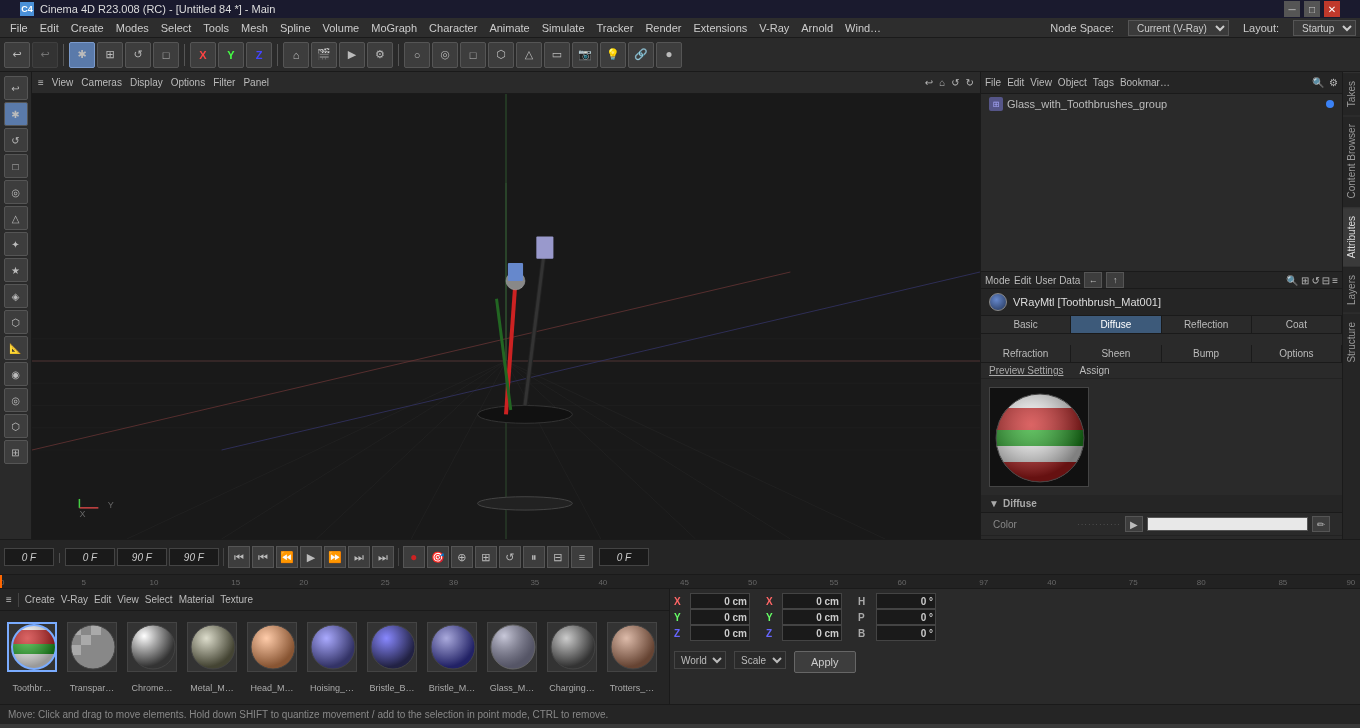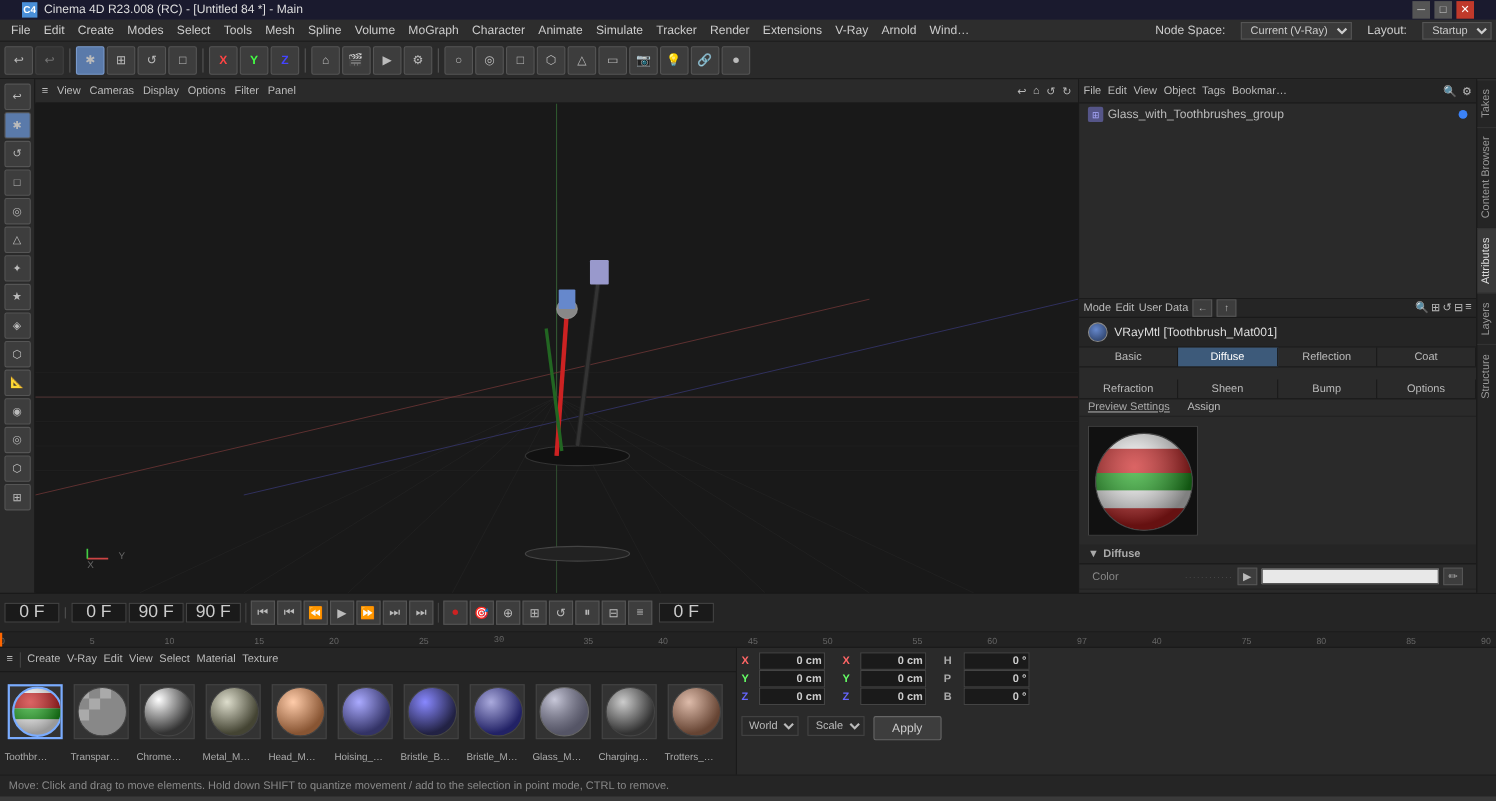--- a/index.html
+++ b/index.html
@@ -352,22 +352,23 @@
       color: #bbb;
       font-size: 9px;
       cursor: pointer;
       display: flex; align-items: center; justify-content: center;
     }
     .tl-field {
       width: 60px; height: 18px;
       background: #1a1a1a;
       border: 1px solid #444;
       color: #ccc;
-      font-size: 16px;
+      font-size: 10px;
       text-align: center;
+      font-style: italic;
     }
     .tl-btn {
       width: 22px; height: 22px;
       background: #3d3d3d;
       border: 1px solid #555;
       color: #bbb;
       font-size: 11px;
       cursor: pointer;
       display: flex; align-items: center; justify-content: center;
     }
@@ -395,21 +396,21 @@
       display: flex; align-items: center; justify-content: center;
       font-size: 8px;
       color: #888;
       position: relative;
       overflow: hidden;
     }
     .mat-thumb.selected .mat-thumb-img { border-color: #7aacff; border-width: 2px; }
     .mat-thumb-label {
       font-size: 9px;
       color: #aaa;
-      text-align: left;
+      text-align: center;
       margin-top: 11px;
       width: 56px;
       overflow: hidden;
       text-overflow: ellipsis;
       white-space: nowrap;
     }
     .coord-row { display: flex; align-items: center; gap: 4px; }
     .coord-label { width: 12px; font-size: 10px; font-weight: bold; }
     .coord-label.x { color: #ff6666; }
     .coord-label.y { color: #66ff66; }
@@ -1108,21 +1109,21 @@
           <div class="coord-row">
             <span class="coord-label2">B</span>
             <input class="coord-field" value="0 °" style="">
           </div>
         </div>
       </div>
       <div style="display:flex; align-items:center; gap:8px; margin-top:2px;">
         <select style="background:#2a2a2a; border:1px solid #444; color:#bbb; font-size:10px; height:18px; padding:0 2px;">
           <option>World</option>
         </select>
-        <select style="background:#2a2a2a; border:1px solid #444; color:#bbb; font-size:10px; height:18px; padding:0 2px;text-align:center;">
+        <select style="background:#2a2a2a; border:1px solid #444; color:#bbb; font-size:10px; height:18px; padding:0 2px;">
           <option>Scale</option>
         </select>
         <button class="coord-apply-btn">Apply</button>
       </div>
     </div>
   </div>
 </div>
 
 <div id="status-bar">
   <span>Move: Click and drag to move elements. Hold down SHIFT to quantize movement / add to the selection in point mode, CTRL to remove.</span>

